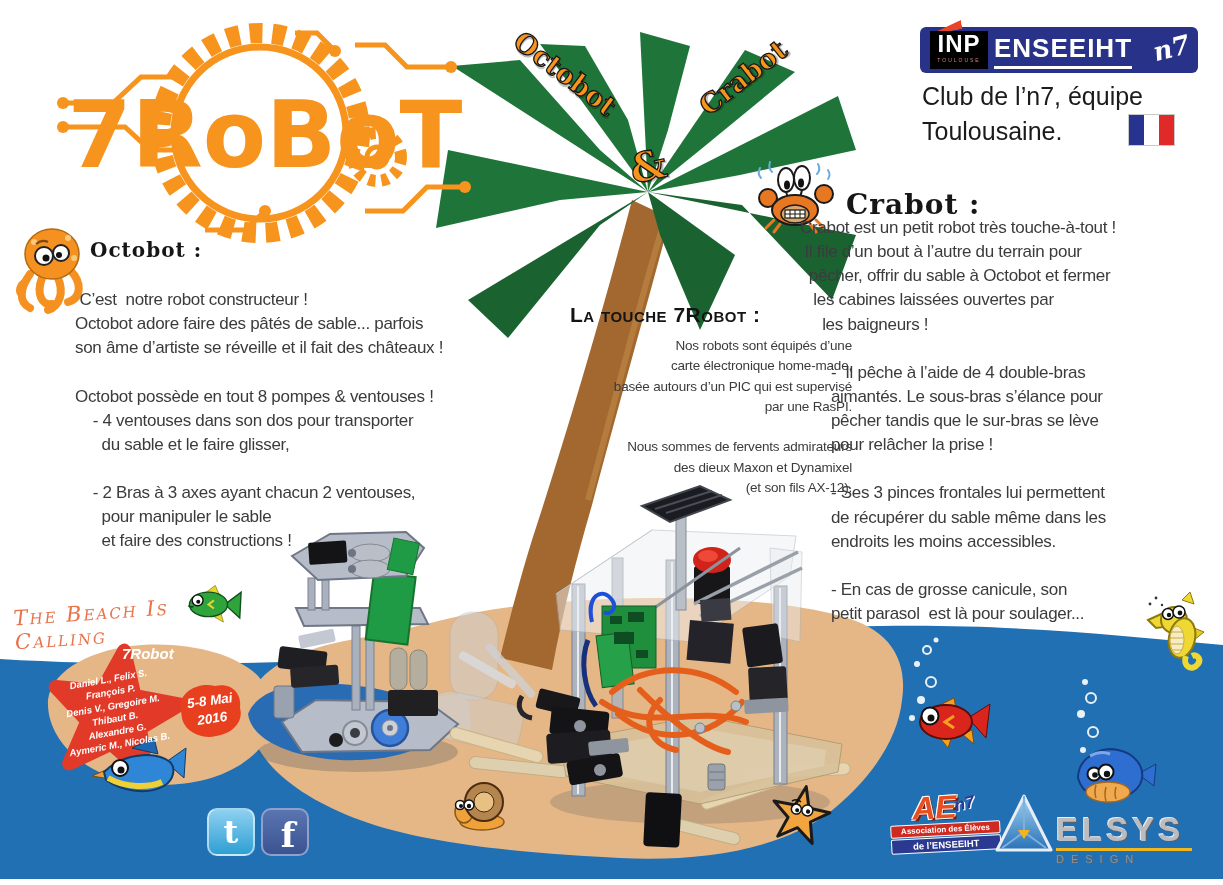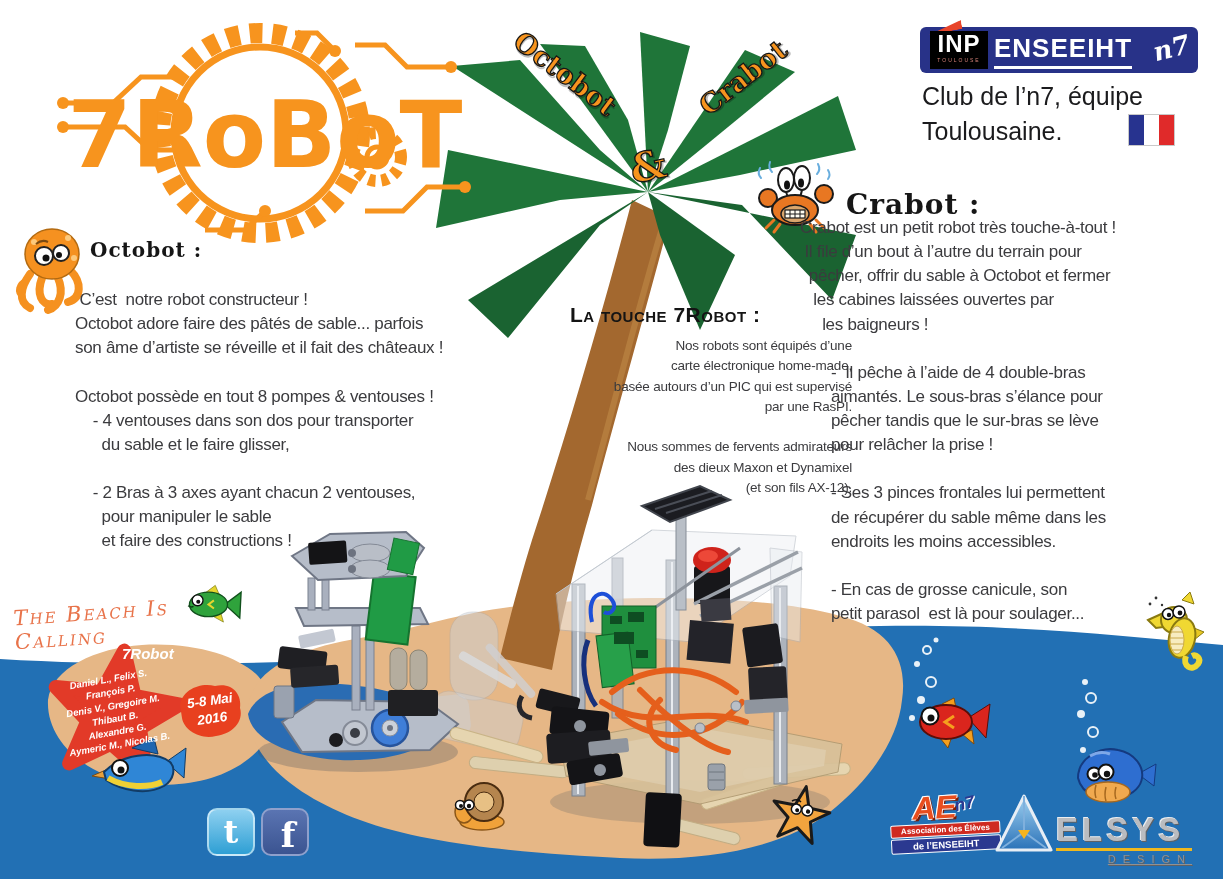--- a/index.html
+++ b/index.html
@@ -42,22 +42,22 @@
   .ae-sup{font-style:italic;font-weight:900;font-size:17px;color:#2b3990;display:inline-block;
           transform:rotate(-10deg) translateY(-8px);text-shadow:1px 1px 0 #fff;}
   .ae-b1{display:block;background:#cf2a20;border:1px solid #fff;color:#fff;font-size:8px;font-weight:bold;
          padding:1px 2px;border-radius:2px;}
   .ae-b2{display:block;background:#2b3990;border:1px solid #fff;color:#fff;font-size:9.5px;font-weight:bold;
          padding:1px 2px;margin-top:1px;border-radius:2px;}
   .elsys{left:1056px;top:800px;width:136px;margin-top:13px;}
   .elsys-main{font-weight:bold;font-size:33px;line-height:34px;letter-spacing:4px;color:#babcc0;
               text-shadow:1px 1px 0 #5f6164,-1px -1px 0 #eceef0;}
   .elsys-line{height:3px;background:#f0b81e;margin:1px 0 2px 0;}
-  .elsys-sub{font-size:11px;letter-spacing:7px;color:#8f9194;text-align:right;
-             text-shadow:1px 1px 0 #5f6164;text-decoration:underline;}
+  .elsys-sub{font-size:11px;letter-spacing:7px;color:#8f9194;text-align:left;
+             text-shadow:1px 1px 0 #5f6164;}
 </style>
 </head>
 <body>
 
 <div class="poster">
 
   <svg class="abs" style="left:0;top:0" width="1223" height="885" viewBox="0 0 1223 885">
     <defs>
       <linearGradient id="tg" x1="0" y1="0" x2="0" y2="1">
         <stop offset="0" stop-color="#a8d4f2"></stop>

